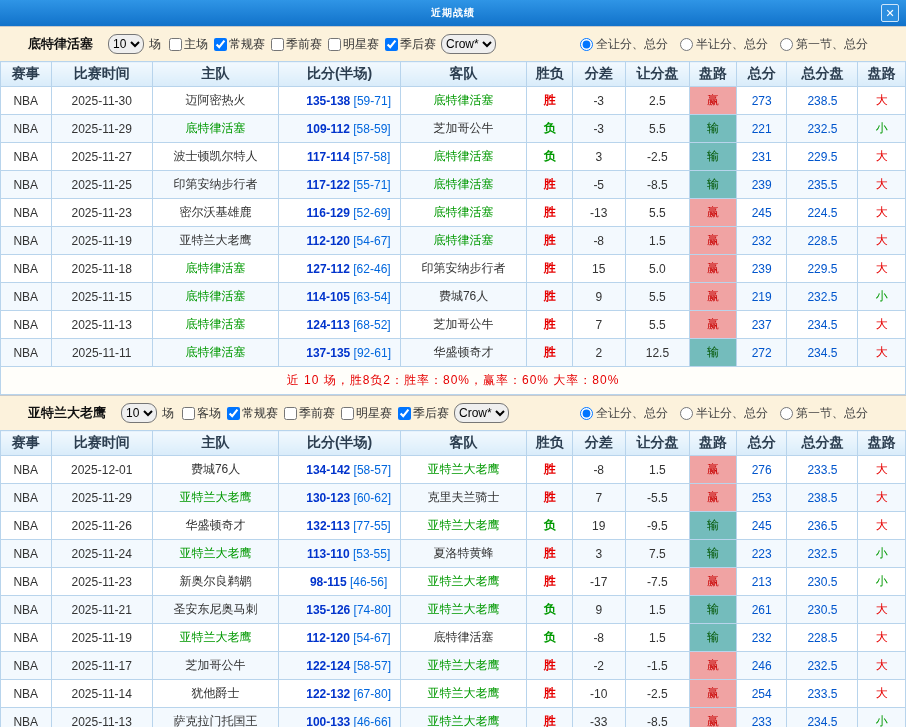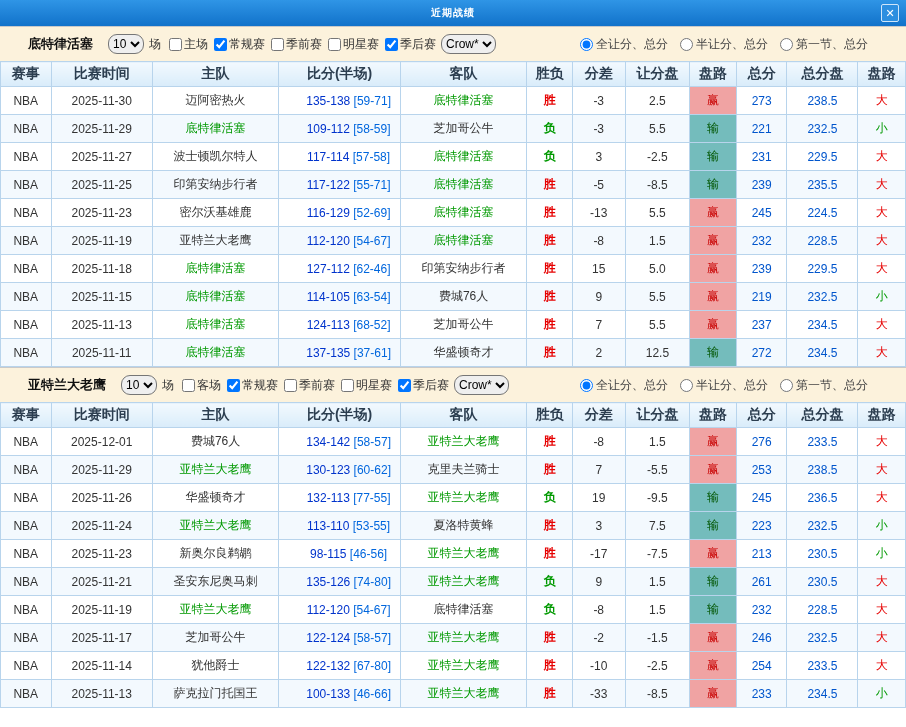--- a/index.html
+++ b/index.html
@@ -30,21 +30,21 @@
   .cb input{margin:0 2px 0 3px;}
   .radios{margin-left:auto;display:flex;gap:12px;margin-right:28px;color:#444;}
   .radio input{margin:0 3px 0 0;}
   table.grid{width:906px;border-collapse:collapse;table-layout:fixed;}
   .grid th{background:linear-gradient(#f2f9fe,var(--header-bg));border:1px solid var(--border);
            height:25px;font-size:14px;font-weight:bold;color:#2c3e50;}
   .grid td{border:1px solid var(--border);height:28px;text-align:center;font-size:12px;
            overflow:hidden;white-space:nowrap;background:#fff;}
   tr.alt td{background:var(--row-alt-bg);}
   td.team.hl{color:var(--team-highlight);}
-  .score .main{color:var(--score-blue);font-weight:normal;margin-left:18px;}
+  .score .main{color:var(--score-blue);font-weight:bold;margin-left:18px;}
   .score .half{color:var(--half-blue);}
   td.res-win{color:var(--win-red);font-weight:bold;}
   td.res-lose{color:var(--lose-green);font-weight:bold;}
   td.hcp-win{background:var(--handicap-win-bg) !important;color:var(--handicap-win-text);}
   td.hcp-lose{background:var(--handicap-lose-bg) !important;color:var(--handicap-lose-text);}
   td.total{color:var(--total-blue);}
   td.t-over{color:var(--win-red);}
   td.t-under{color:var(--lose-green);}
   tr.summary td{color:var(--summary-red);height:28px;background:#fffefa;letter-spacing:1px;}
 </style>
@@ -228,29 +228,32 @@
             <td>5.5</td>
             <td class="hcp-win">赢</td>
             <td class="total">237</td>
             <td class="total">234.5</td>
             <td class="t-over">大</td>
           </tr>
           <tr class="alt">
             <td class="league">NBA</td>
             <td class="date">2025-11-11</td>
             <td class="team hl">底特律活塞</td>
-            <td class="score"><span class="main">137-135</span> <span class="half">[37-61]</span></td>
+            <td class="score"><span class="main">137-135</span> <span class="half">[92-61]</span></td>
             <td class="team">华盛顿奇才</td>
             <td class="res-win">胜</td>
             <td>2</td>
             <td>12.5</td>
             <td class="hcp-lose">输</td>
             <td class="total">272</td>
             <td class="total">234.5</td>
             <td class="t-over">大</td>
+          </tr>
+          <tr class="summary">
+            <td colspan="12">近 10 场，胜8负2：胜率：80%，赢率：60% 大率：80%</td>
           </tr>
         </tbody>
       </table>
       <div class="filterbar">
         <span class="teamname">亚特兰大老鹰</span>
         <select class="sel"><option>10</option></select>
         <span class="lbl">场</span>
         <label class="cb"><input type="checkbox" style="">客场</label>
         <label class="cb"><input type="checkbox" checked="" style="">常规赛</label>
         <label class="cb"><input type="checkbox" style="">季前赛</label>

